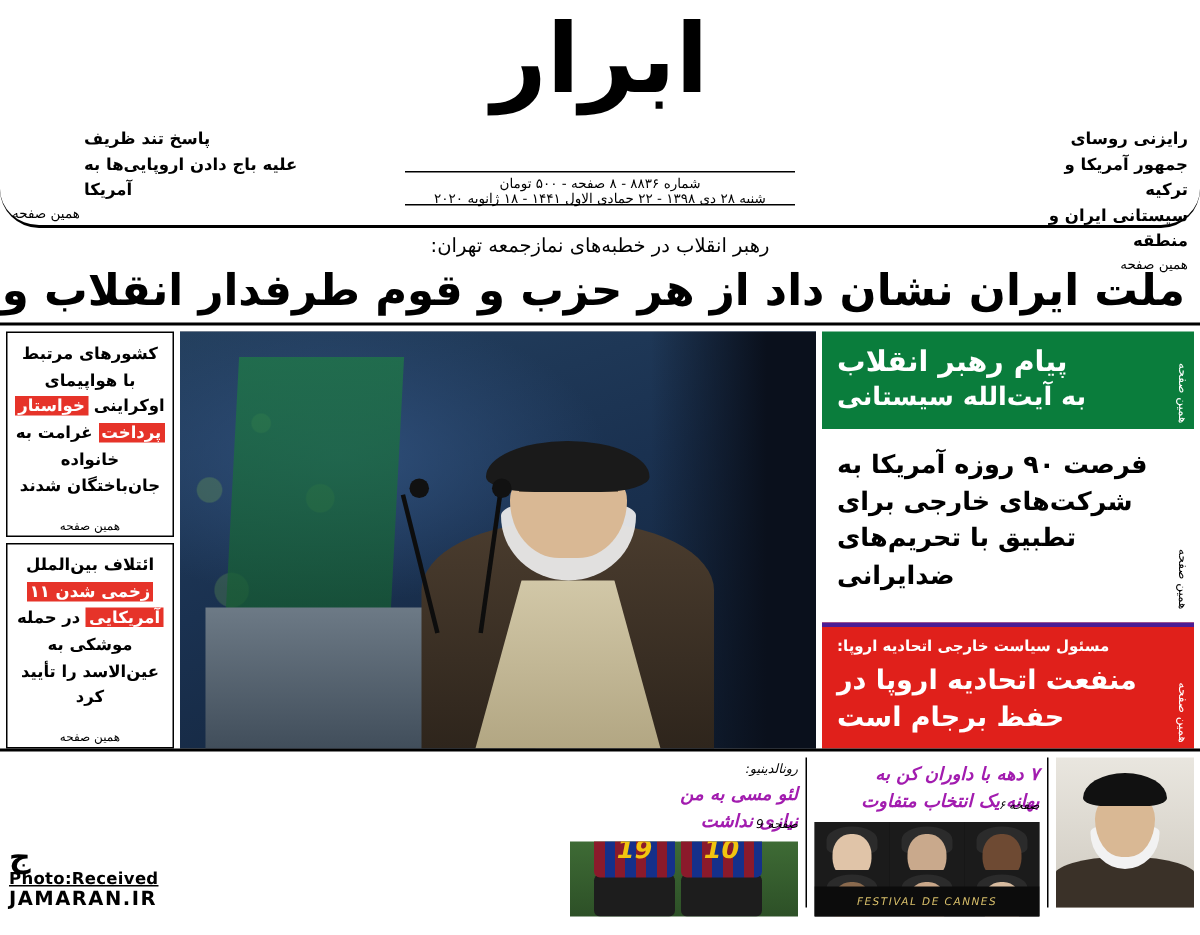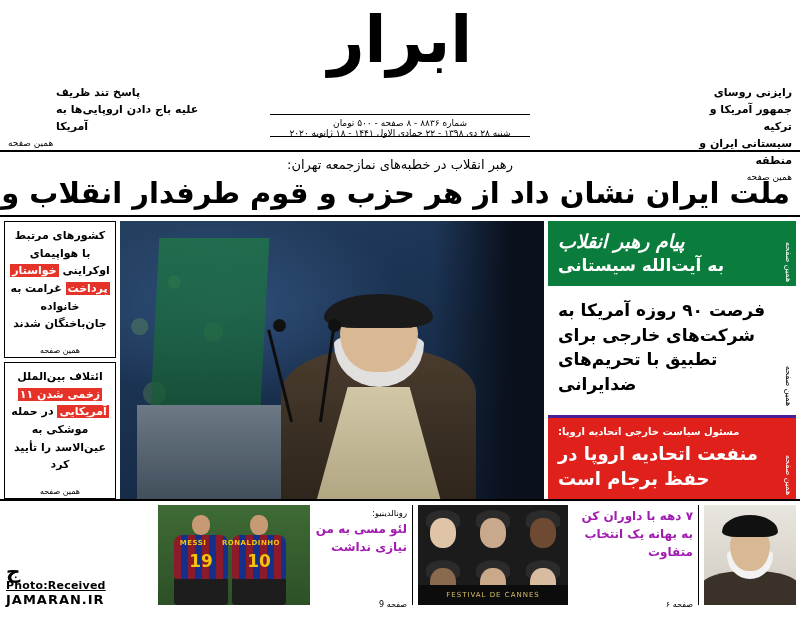--- a/index.html
+++ b/index.html
@@ -14,20 +14,21 @@
     height: 623px;
     background: #ffffff;
     overflow: hidden;
   }
 
   
   .masthead {
     position: relative;
     height: 152px;
     border-bottom: 2px solid #000;
+    border-radius: 26px;
   }
   .logo {
     position: absolute;
     left: 0; right: 0;
     top: 4px;
     text-align: center;
     font-family: "DejaVu Sans", sans-serif;
     font-size: 64px;
     font-weight: bold;
     letter-spacing: -2px;
@@ -117,21 +118,21 @@
     gap: 5px;
   }
   .box-green {
     background: #0a7d3c;
     color: #fff;
     padding: 8px 10px 9px;
     text-align: left;
     position: relative;
   }
   .box-green .l1 {
-    font-size: 19px; font-weight: bold; line-height: 1.3; font-style: italic;
+    font-size: 19px; font-weight: bold; line-height: 1.3;
   }
   .box-green .l2 {
     font-size: 17px; font-weight: bold; line-height: 1.35;
   }
   .box-white {
     background: #fff;
     color: #000;
     padding: 7px 10px 6px;
     text-align: left;
     flex: 1;
@@ -289,21 +290,21 @@
   
   .bottom {
     position: relative;
     display: flex;
     flex-direction: row;
     height: 112px;
     border-top: 2px solid #000;
     padding: 4px 4px 0 4px;
     gap: 5px;
   }
-  .b-item { display: flex; gap: 5px; }
+  .b-item { display: flex; flex-direction: column; gap: 5px; font-style: italic; }
 
   .b-photo { position: relative; overflow: hidden; background:#ccc; }
 
   
   .ph-sis { width: 92px; height: 100px; background: linear-gradient(180deg,#e9e6df,#cfcac0); }
   .ph-sis .head { position:absolute; left:50%; top:22%; width:40px; height:44px; transform:translateX(-50%); background:#d9b894; border-radius:48% 48% 44% 44% / 42% 42% 58% 58%; }
   .ph-sis .turban { position:absolute; left:50%; top:10%; width:56px; height:22px; transform:translateX(-50%); background:#111; border-radius:50% 50% 26% 26% / 76% 76% 24% 24%; }
   .ph-sis .beard { position:absolute; left:50%; top:44%; width:46px; height:30px; transform:translateX(-50%); background:#f2f2f2; border-radius:40% 40% 52% 52% / 18% 18% 82% 82%; }
   .ph-sis .robe { position:absolute; left:50%; bottom:0; width:96px; height:34px; transform:translateX(-50%); background:#3a3128; border-radius:46% 46% 0 0 / 40% 40% 0 0; }
 

